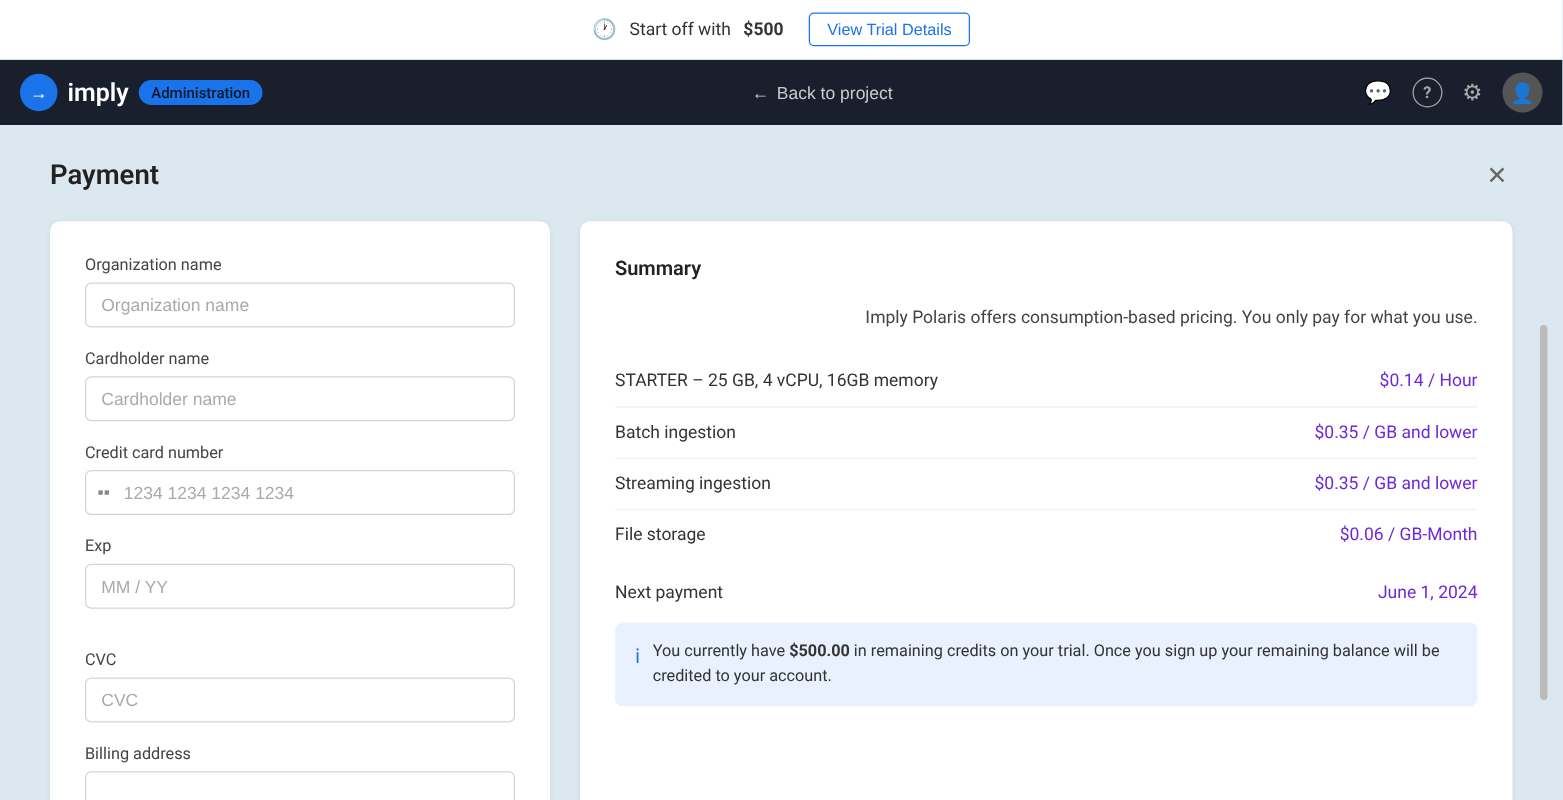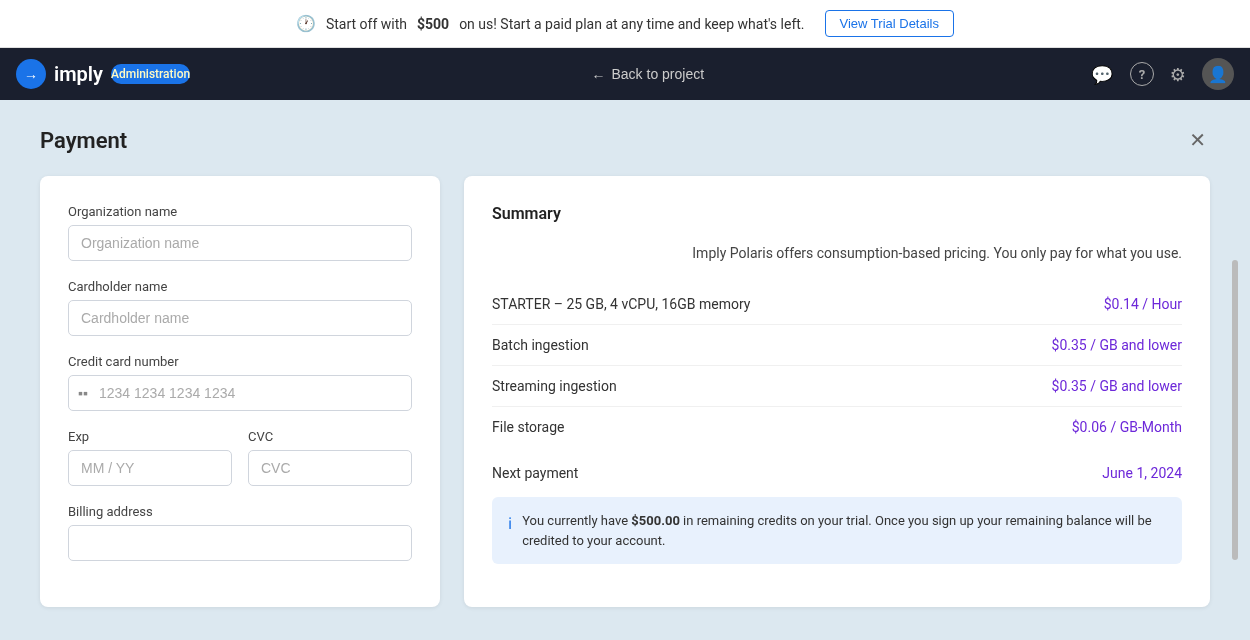--- a/index.html
+++ b/index.html
@@ -65,23 +65,23 @@
       font-size: 14px;
       color: white;
     }
     .logo-text {
       font-size: 20px;
       font-weight: 600;
       color: white;
     }
     .admin-badge {
       background: #1a73e8;
-      color: #fef9c3;
+      color: #0f172a;
       font-size: 12px;
-      padding: 3px 0;
+      padding: 3px 10px;
       border-radius: 12px;
       font-weight: 500;
     }
     .nav-center {
       flex: 1;
       display: flex;
       justify-content: center;
       align-items: center;
     }
     .back-btn {
@@ -202,20 +202,21 @@
       font-size: 14px;
       color: #888;
     }
     .cc-input {
       padding-left: 30px;
     }
 
     .row-two {
       display: flex;
       gap: 16px;
+      flex-direction: column;
     }
     .row-two .form-group {
       flex: 1;
     }
 
     
     .summary-desc {
       font-size: 14px;
       color: #444;
       line-height: 1.5;
@@ -268,21 +269,20 @@
     }
     .info-bold { font-weight: 700; }
   </style>
 </head>
 <body>
 
 <div class="top-banner">
   <span class="clock-icon">🕐</span>
   <span>Start off with </span>
   <span class="bold">$500</span>
-  <span> on us! Start a paid plan at any time and keep what's left.</span>
   <button class="trial-btn">View Trial Details</button>
 </div>
 
 <nav class="navbar">
   <div class="nav-logo">
     <div class="logo-arrow">→</div>
     <span class="logo-text">imply</span>
     <span class="admin-badge">Administration</span>
   </div>
   <div class="nav-center">

